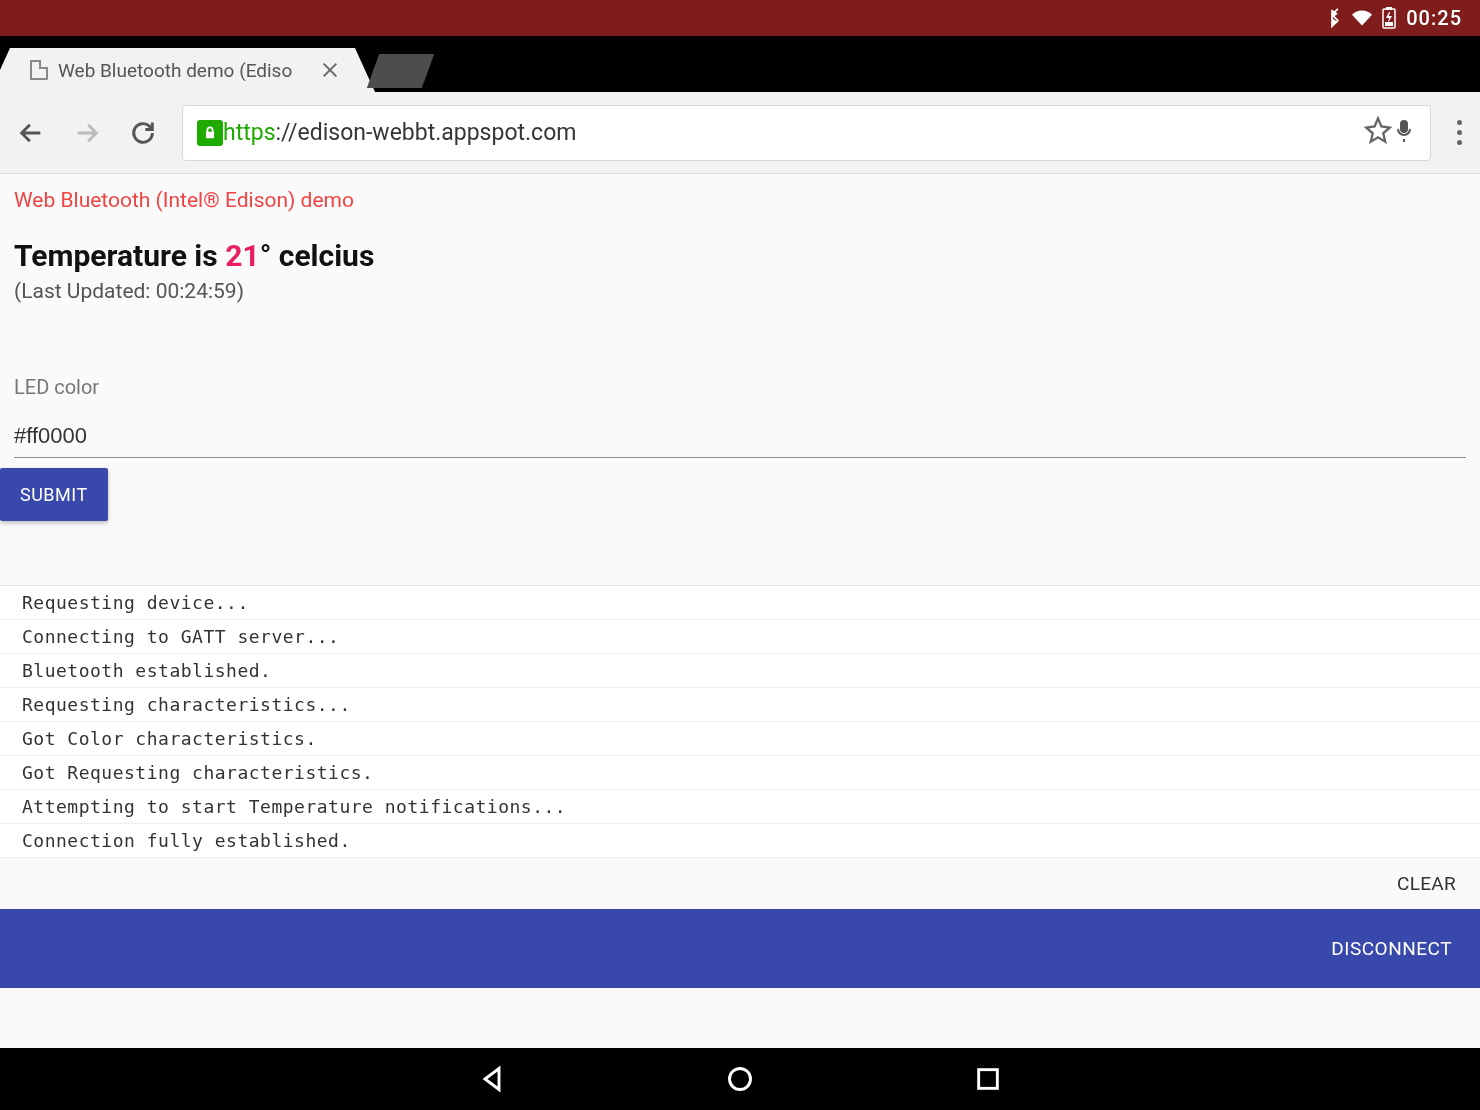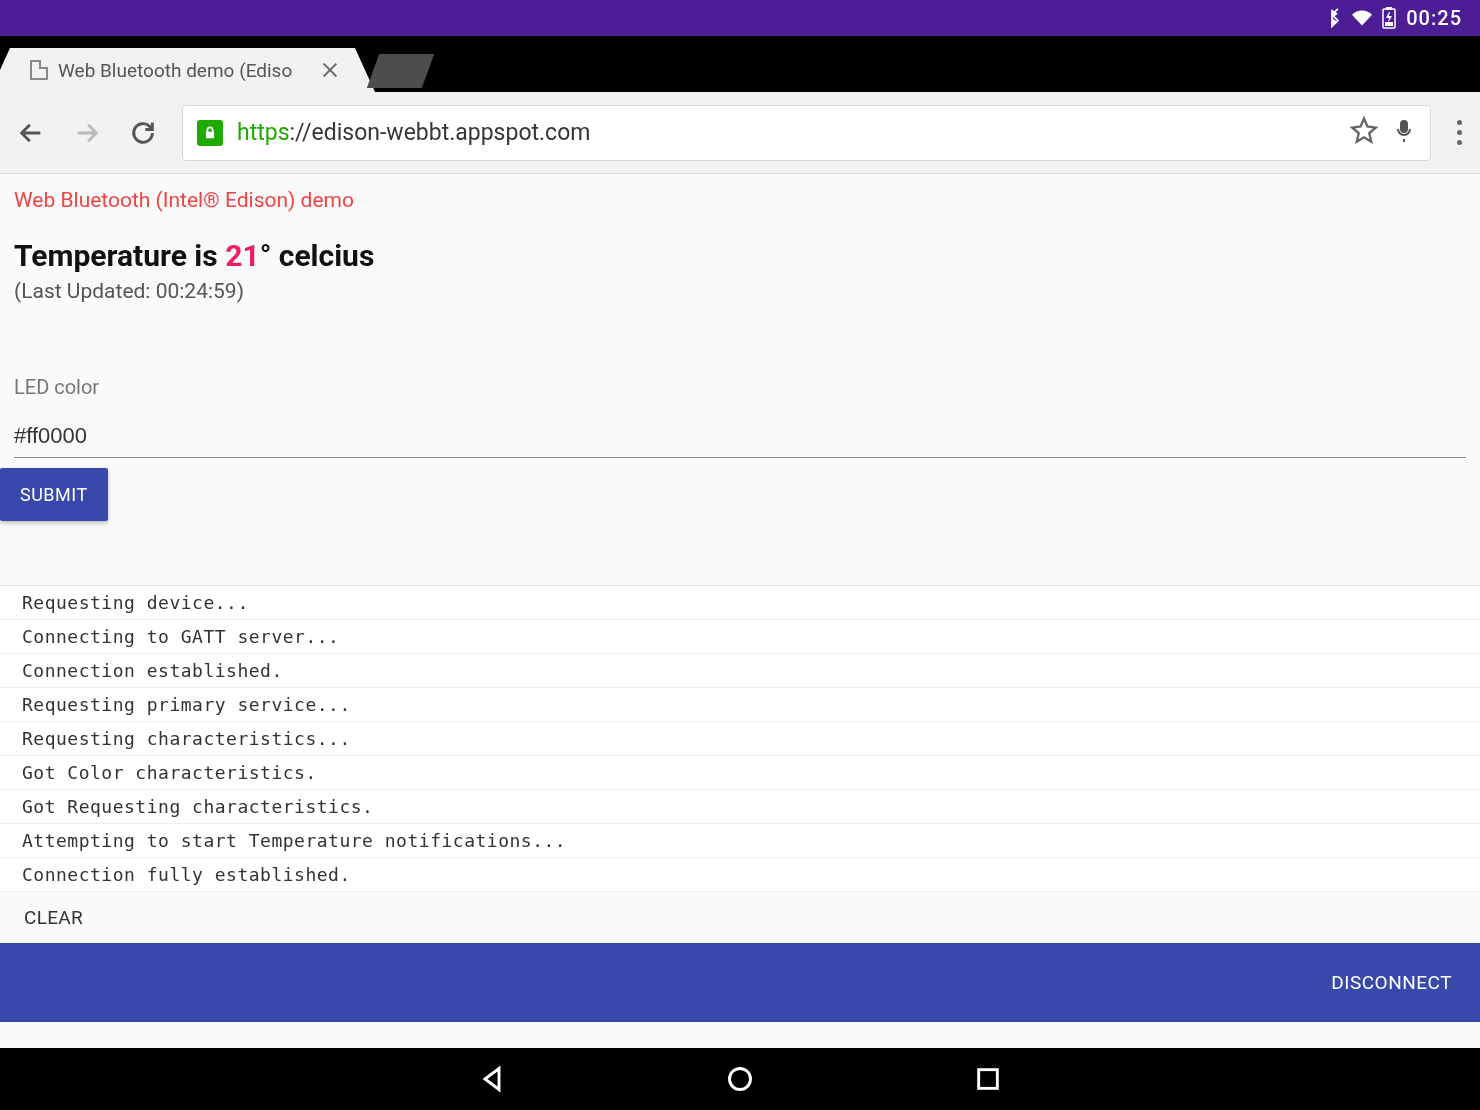--- a/index.html
+++ b/index.html
@@ -1,20 +1,20 @@
 <!DOCTYPE html>
 <html><head>
 <meta charset="utf-8">
 <style>
 * { margin:0; padding:0; box-sizing:border-box; }
 html,body { width:1480px; height:1110px; font-family:Roboto,Arial,sans-serif; overflow:hidden; background:#000; }
 .screen { width:1480px; height:1110px; display:flex; flex-direction:column; }
 
 
-.statusbar { height:36px; background:#4c1d95; color:#fff; display:flex; justify-content:flex-end; align-items:center; padding:0 18px; gap:10px; font-size:20px; letter-spacing:1px; }
+.statusbar { height:36px; background:#7f1d1d; color:#fff; display:flex; justify-content:flex-end; align-items:center; padding:0 18px; gap:10px; font-size:20px; letter-spacing:1px; }
 .statusbar svg { width:20px; height:20px; fill:#fff; }
 .statusbar .battery { width:14px; height:22px; }
 .statusbar .clock { font-weight:500; }
 
 
 .tabstrip { height:56px; background:#000; display:flex; align-items:flex-end; padding-left:10px; }
 .tab { position:relative; height:44px; width:345px; background:#f2f2f2; display:flex; align-items:center; padding:0 16px 0 20px; gap:10px; font-size:19px; color:#333; }
 .tab::before, .tab::after { content:''; position:absolute; bottom:0; width:0; height:0; border-bottom:44px solid #f2f2f2; }
 .tab::before { left:-20px; border-left:20px solid transparent; }
 .tab::after  { right:-20px; border-right:20px solid transparent; }
@@ -27,21 +27,21 @@
 .tab .close::after  { transform:rotate(-45deg); }
 .ghost-tab { width:55px; height:34px; background:#4d4d4d; margin-left:18px; transform:skewX(-20deg); margin-bottom:4px; }
 
 
 .toolbar { height:82px; background:#f2f2f2; border-bottom:1px solid #dcdcdc; display:flex; align-items:center; padding:0 14px; gap:22px; }
 .nav-btn { width:34px; height:34px; display:flex; align-items:center; justify-content:center; cursor:pointer; }
 .nav-btn svg { width:28px; height:28px; }
 .nav-btn.back svg { stroke:#555; }
 .nav-btn.forward svg { stroke:#bbb; }
 .nav-btn.reload svg { stroke:#555; fill:none; }
-.omnibox { flex:1; height:56px; background:#fff; border:1px solid #d7d7d7; border-radius:4px; display:flex; align-items:center; padding:0 14px; gap:14px; font-size:23px; }
+.omnibox { flex:1; height:56px; background:#fff; border:1px solid #d7d7d7; border-radius:4px; display:flex; align-items:center; padding:0 14px; font-size:23px; }
 .lock { width:26px; height:26px; background:#1faa00; border-radius:3px; display:flex; align-items:center; justify-content:center; }
 .lock svg { width:14px; height:14px; fill:#fff; }
 .url { color:#333; display:flex; }
 .url .scheme { color:#1faa00; }
 .url .host   { color:#363636; }
 .omnibox-spacer { flex:1; }
 .star svg { width:28px; height:28px; fill:none; stroke:#666; stroke-width:2; }
 .mic svg { width:24px; height:28px; fill:#555; }
 .kebab { display:flex; flex-direction:column; gap:5px; padding:4px; cursor:pointer; }
 .kebab span { width:5px; height:5px; background:#666; border-radius:50%; }
@@ -55,21 +55,21 @@
 .updated { font-size:21px; color:#555; margin-bottom:72px; }
 .field-label { font-size:20px; color:#777; margin-bottom:20px; }
 .field-input { width:100%; border:none; border-bottom:1px solid #8a8a8a; background:transparent; font-size:22px; color:#333; padding:4px 0 8px 0; outline:none; }
 .btn-row { display:flex; justify-content:flex-start; padding:10px 24px 0 0; }
 .submit-btn { background:#3949ab; color:#fff; font-size:18px; letter-spacing:0.5px; padding:16px 20px; border-radius:2px; cursor:pointer; box-shadow:0 2px 4px rgba(0,0,0,.25); }
 .spacer { height:64px; }
 
 
 .log { background:#fff; border-top:1px solid #e5e5e5; }
 .log-row { font-family:"DejaVu Sans Mono",Menlo,monospace; font-size:18px; color:#333; padding:6px 22px; border-bottom:1px solid #eee; letter-spacing:0.5px; }
-.clear-row { background:#fafafa; padding:14px 24px; font-size:19px; color:#333; letter-spacing:0.3px; cursor:pointer; }
+.clear-row { background:#fafafa; text-align:right; padding:14px 24px; font-size:19px; color:#333; letter-spacing:0.3px; cursor:pointer; }
 
 
 .disconnect-bar { background:#3949ab; color:#fff; text-align:right; padding:28px 28px; font-size:19px; letter-spacing:0.5px; cursor:pointer; }
 
 
 .navbar { height:62px; background:#000; display:flex; align-items:center; justify-content:center; gap:220px; }
 .navbar .navicon { width:28px; height:28px; }
 .navbar svg { stroke:#fff; fill:none; stroke-width:2.5; }
 </style>
 </head>
@@ -161,22 +161,21 @@
       <input class="field-input" value="#ff0000" style="">
     </div>
     <div class="btn-row">
       <div class="submit-btn">SUBMIT</div>
     </div>
     <div class="spacer"></div>
 
     <div class="log" id="log">
         <div class="log-row">Requesting device...</div>
         <div class="log-row">Connecting to GATT server...</div>
-        <div class="log-row">Connection established.</div>
-        <div class="log-row">Requesting primary service...</div>
+        <div class="log-row">Bluetooth established.</div>
         <div class="log-row">Requesting characteristics...</div>
         <div class="log-row">Got Color characteristics.</div>
         <div class="log-row">Got Requesting characteristics.</div>
         <div class="log-row">Attempting to start Temperature notifications...</div>
         <div class="log-row">Connection fully established.</div>
       </div>
     <div class="clear-row">CLEAR</div>
     <div class="disconnect-bar">DISCONNECT</div>
   </div>
 

